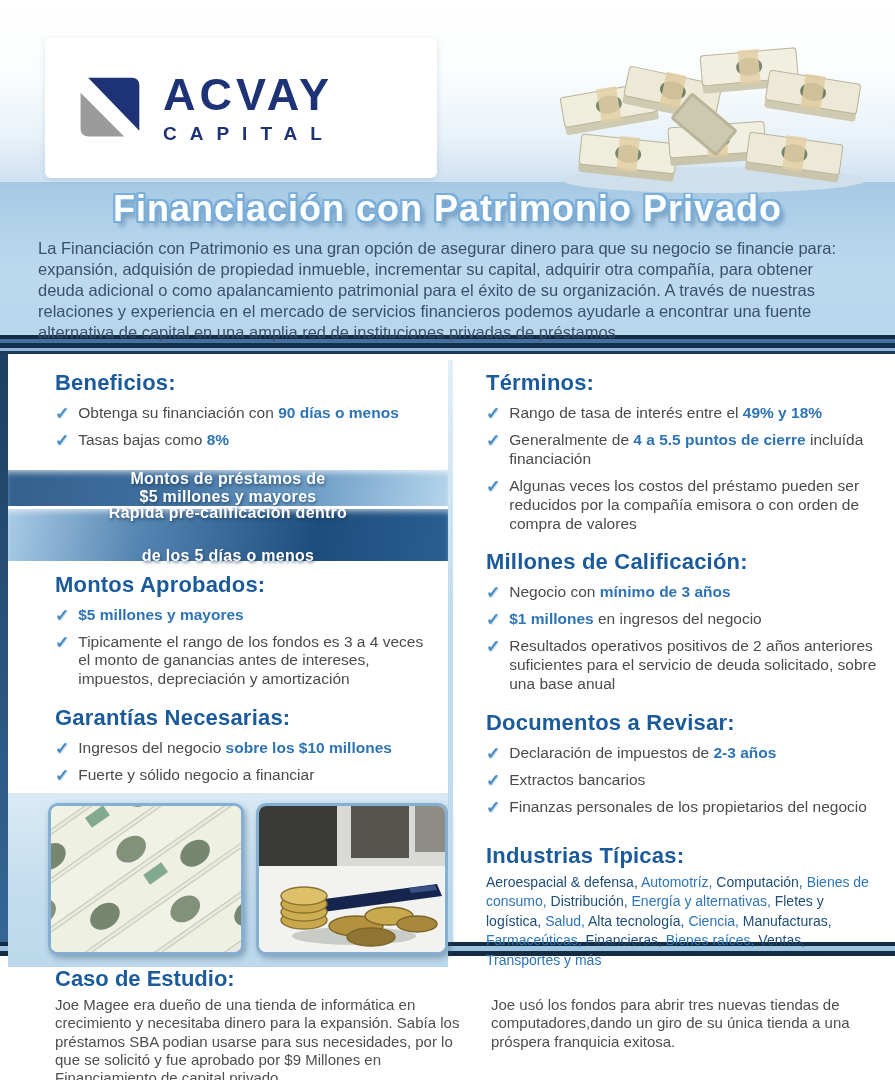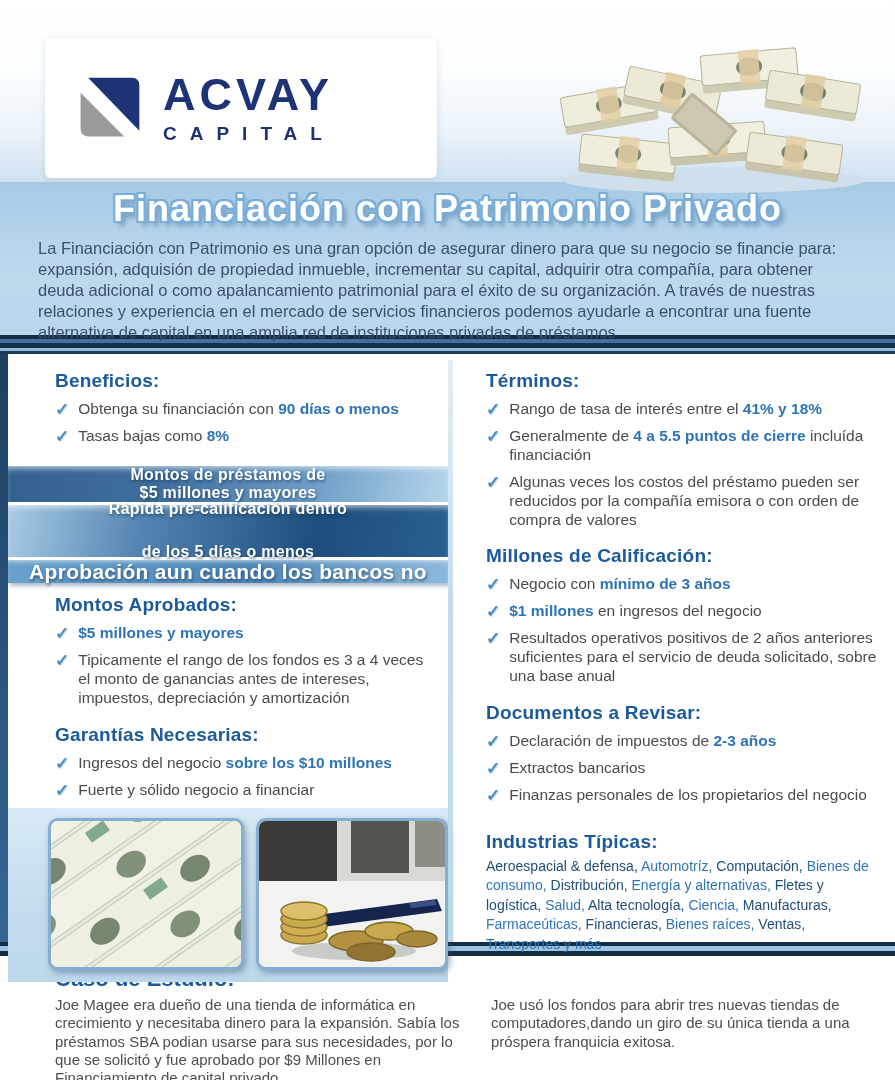--- a/index.html
+++ b/index.html
@@ -69,21 +69,21 @@
   }
   .col-divider{
     width:5px;flex:0 0 auto;margin-top:6px;
     background:linear-gradient(180deg,#e2eff8 0%,#c4dded 40%,#bcd9ec 100%);
   }
   .col-right{
     flex:1;padding:8px 18px 0 33px;box-sizing:border-box;
   }
   .sec{padding-left:47px;padding-right:12px;}
   h2.sec-title{
-    margin:8px 0 4px 0;color:#1b5a9b;font-size:19px;font-weight:bold;letter-spacing:.2px;
+    margin:8px 0 4px 0;color:#1b5a9b;font-size:22px;font-weight:bold;letter-spacing:.2px;
   }
   ul.bullets{list-style:none;margin:2px 0 6px 0;padding:0;}
   ul.bullets li{
     display:flex;gap:9px;margin:8px 0;color:#4b4b4b;font-size:15.5px;line-height:1.22;
   }
   .check{
     color:#4a8bc4;font-weight:bold;font-size:17px;line-height:1;flex:0 0 auto;margin-top:1px;
     text-shadow:1px 1px 0 #c3dbee;
   }
   .hl{color:#2e74b5;font-weight:bold;}
@@ -224,23 +224,20 @@
           </ul>
       </div>
 
       <div class="banner banner-1">
           <div>Montos de préstamos de</div>
           <div>$5 millones y mayores</div>
         </div>
       <div class="banner banner-2">
           <div>Rápida pre-calificación dentro</div>
           <div>de los 5 días o menos</div>
-        </div>
-      <div class="banner banner-3">
-          <div>Aprobación aun cuando los bancos no</div>
         </div>
 
       <div class="sec">
         <h2 class="sec-title">Montos Aprobados:</h2>
         <ul class="bullets">
             <li>
               <span class="check">✓</span>
               <span><span class="hl">$5 millones y mayores</span></span>
             </li>
             <li>
@@ -334,21 +331,21 @@
     </div>
 
     <div class="col-divider"></div>
 
     <div class="col-right">
       <div>
         <h2 class="sec-title">Términos:</h2>
         <ul class="bullets">
             <li>
               <span class="check">✓</span>
-              <span><span>Rango de tasa de interés entre el </span><span class="hl">41% y 18%</span></span>
+              <span><span>Rango de tasa de interés entre el </span><span class="hl">49% y 18%</span></span>
             </li>
             <li>
               <span class="check">✓</span>
               <span><span>Generalmente de </span><span class="hl">4 a 5.5 puntos de cierre</span><span> incluída financiación</span></span>
             </li>
             <li>
               <span class="check">✓</span>
               <span><span>Algunas veces los costos del préstamo pueden ser reducidos por la compañía emisora o con orden de compra de valores</span></span>
             </li>
           </ul>

